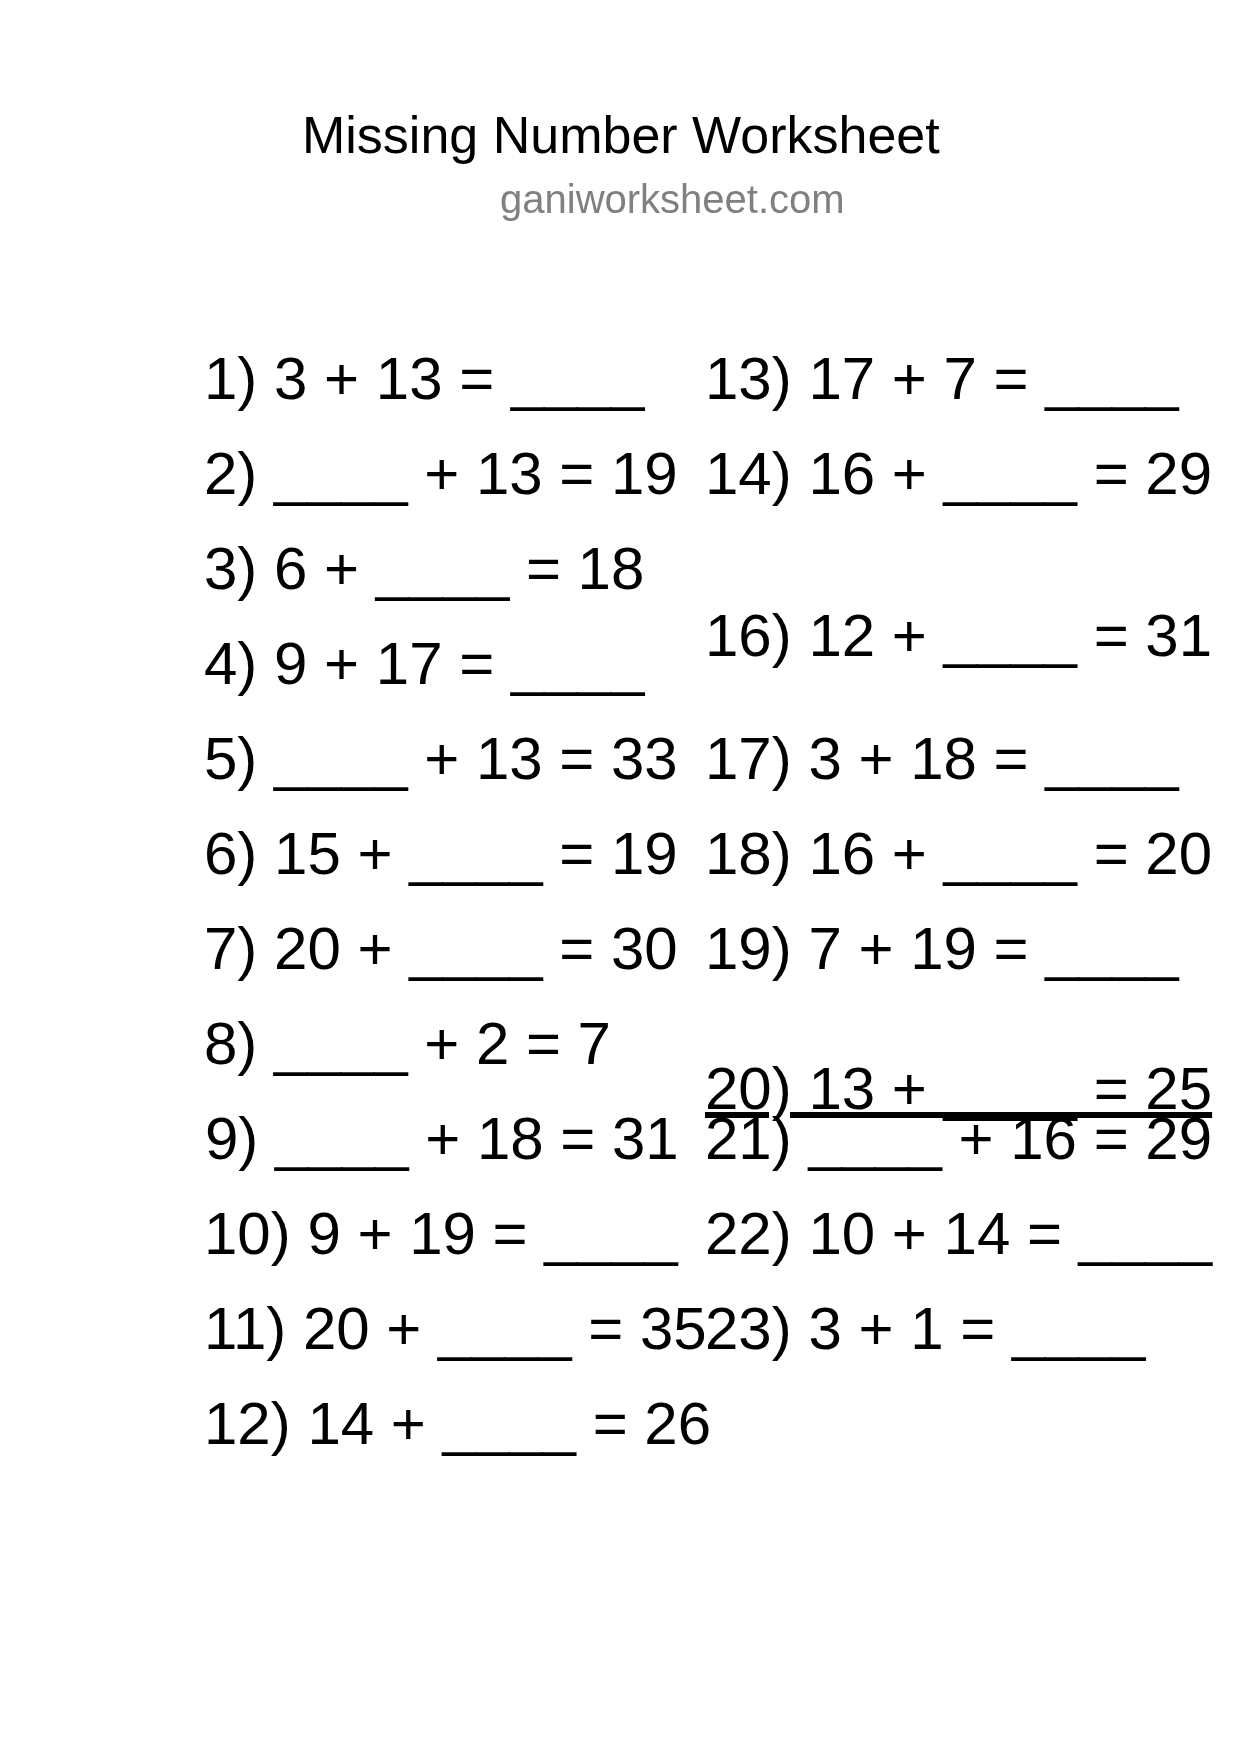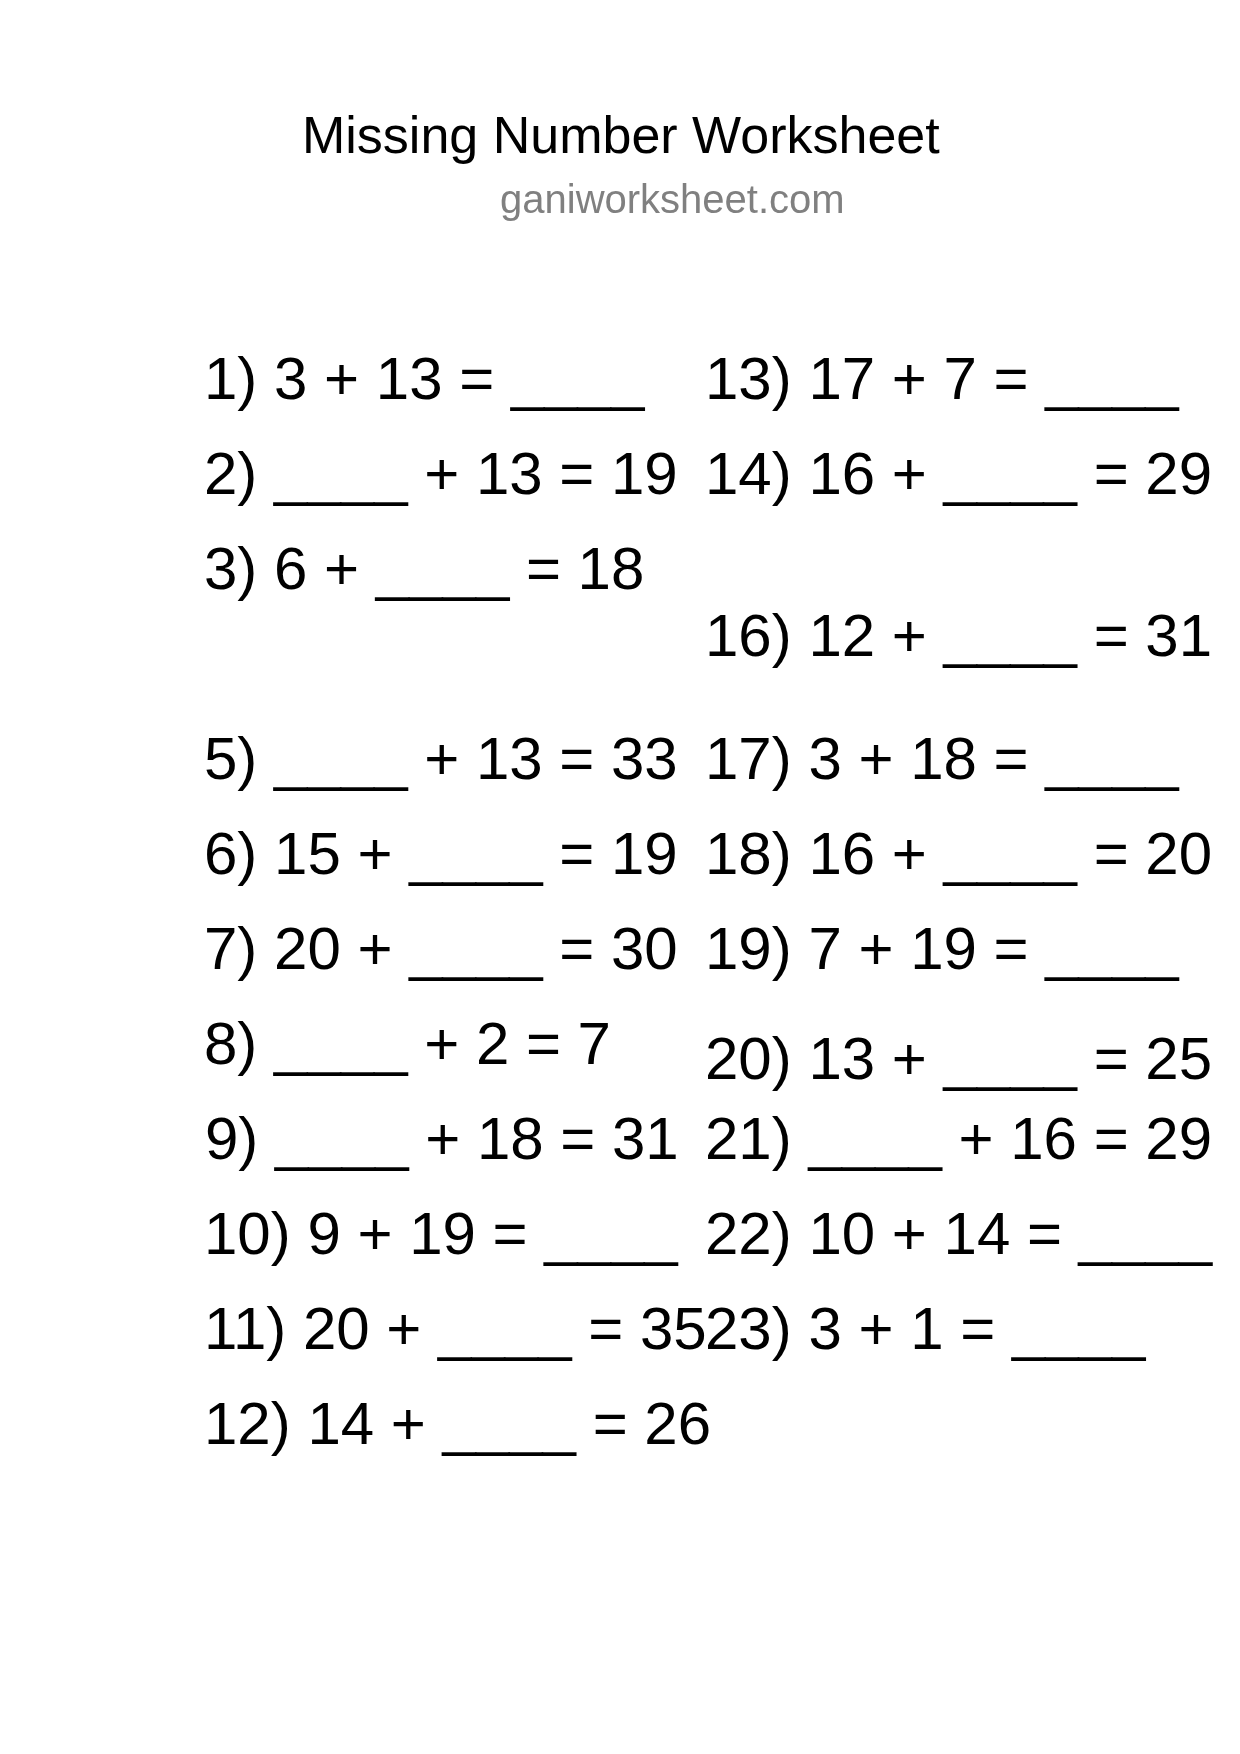--- a/index.html
+++ b/index.html
@@ -64,32 +64,33 @@
 <div class="title">
   <span>Missing Number Worksheet</span>
 </div>
 <div class="subtitle" style="color: rgb(128, 128, 128);">ganiworksheet.com</div>
 
 <div class="problems">
 
   <div class="problem" style="left:204px; top:354px; color:#000000;">1) 3 + 13 = ____</div>
   <div class="problem" style="left:204px; top:449px;">2) ____ + 13 = 19</div>
   <div class="problem" style="left:204px; top:544px;">3) 6 + ____ = 18</div>
+  <div class="problem" style="left:204px; top:639px;">4) 9 + 17 = ____</div>
   <div class="problem" style="left:204px; top:734px;">5) ____ + 13 = 33</div>
   <div class="problem" style="left:204px; top:829px;">6) 15 + ____ = 19</div>
   <div class="problem" style="left:204px; top:924px;">7) 20 + ____ = 30</div>
   <div class="problem" style="left:204px; top:1019px;">8) ____ + 2 = 7</div>
   <div class="problem" style="left:205px; top:1114px;">9) ____ + 18 = 31</div>
   <div class="problem" style="left:204px; top:1209px;">10) 9 + 19 = ____</div>
   <div class="problem" style="left:204px; top:1304px;">11) 20 + ____ = 35</div>
   <div class="problem" style="left:204px; top:1399px;">12) 14 + ____ = 26</div>
 
   <div class="problem" style="left:705px; top:354px;">13) 17 + 7 = ____</div>
   <div class="problem" style="left:705px; top:449px;">14) 16 + ____ = 29</div>
   <div class="problem" style="left:705px; top:611px;">16) 12 + ____ = 31</div>
   <div class="problem" style="left:705px; top:734px;">17) 3 + 18 = ____</div>
   <div class="problem" style="left:705px; top:829px;">18) 16 + ____ = 20</div>
   <div class="problem" style="left:705px; top:924px;">19) 7 + 19 = ____</div>
-  <div class="problem" style="left:705px; top:1034px;">20) 13 + ____ = 25</div>
+  <div class="problem" style="left:705px; top:1064px;text-decoration:underline;">20) 13 + ____ = 25</div>
   <div class="problem" style="left:705px; top:1114px;">21) ____ + 16 = 29</div>
   <div class="problem" style="left:705px; top:1209px;">22) 10 + 14 = ____</div>
   <div class="problem" style="left:705px; top:1304px;">23) 3 + 1 = ____</div>
 </div>
 
 </body></html>

